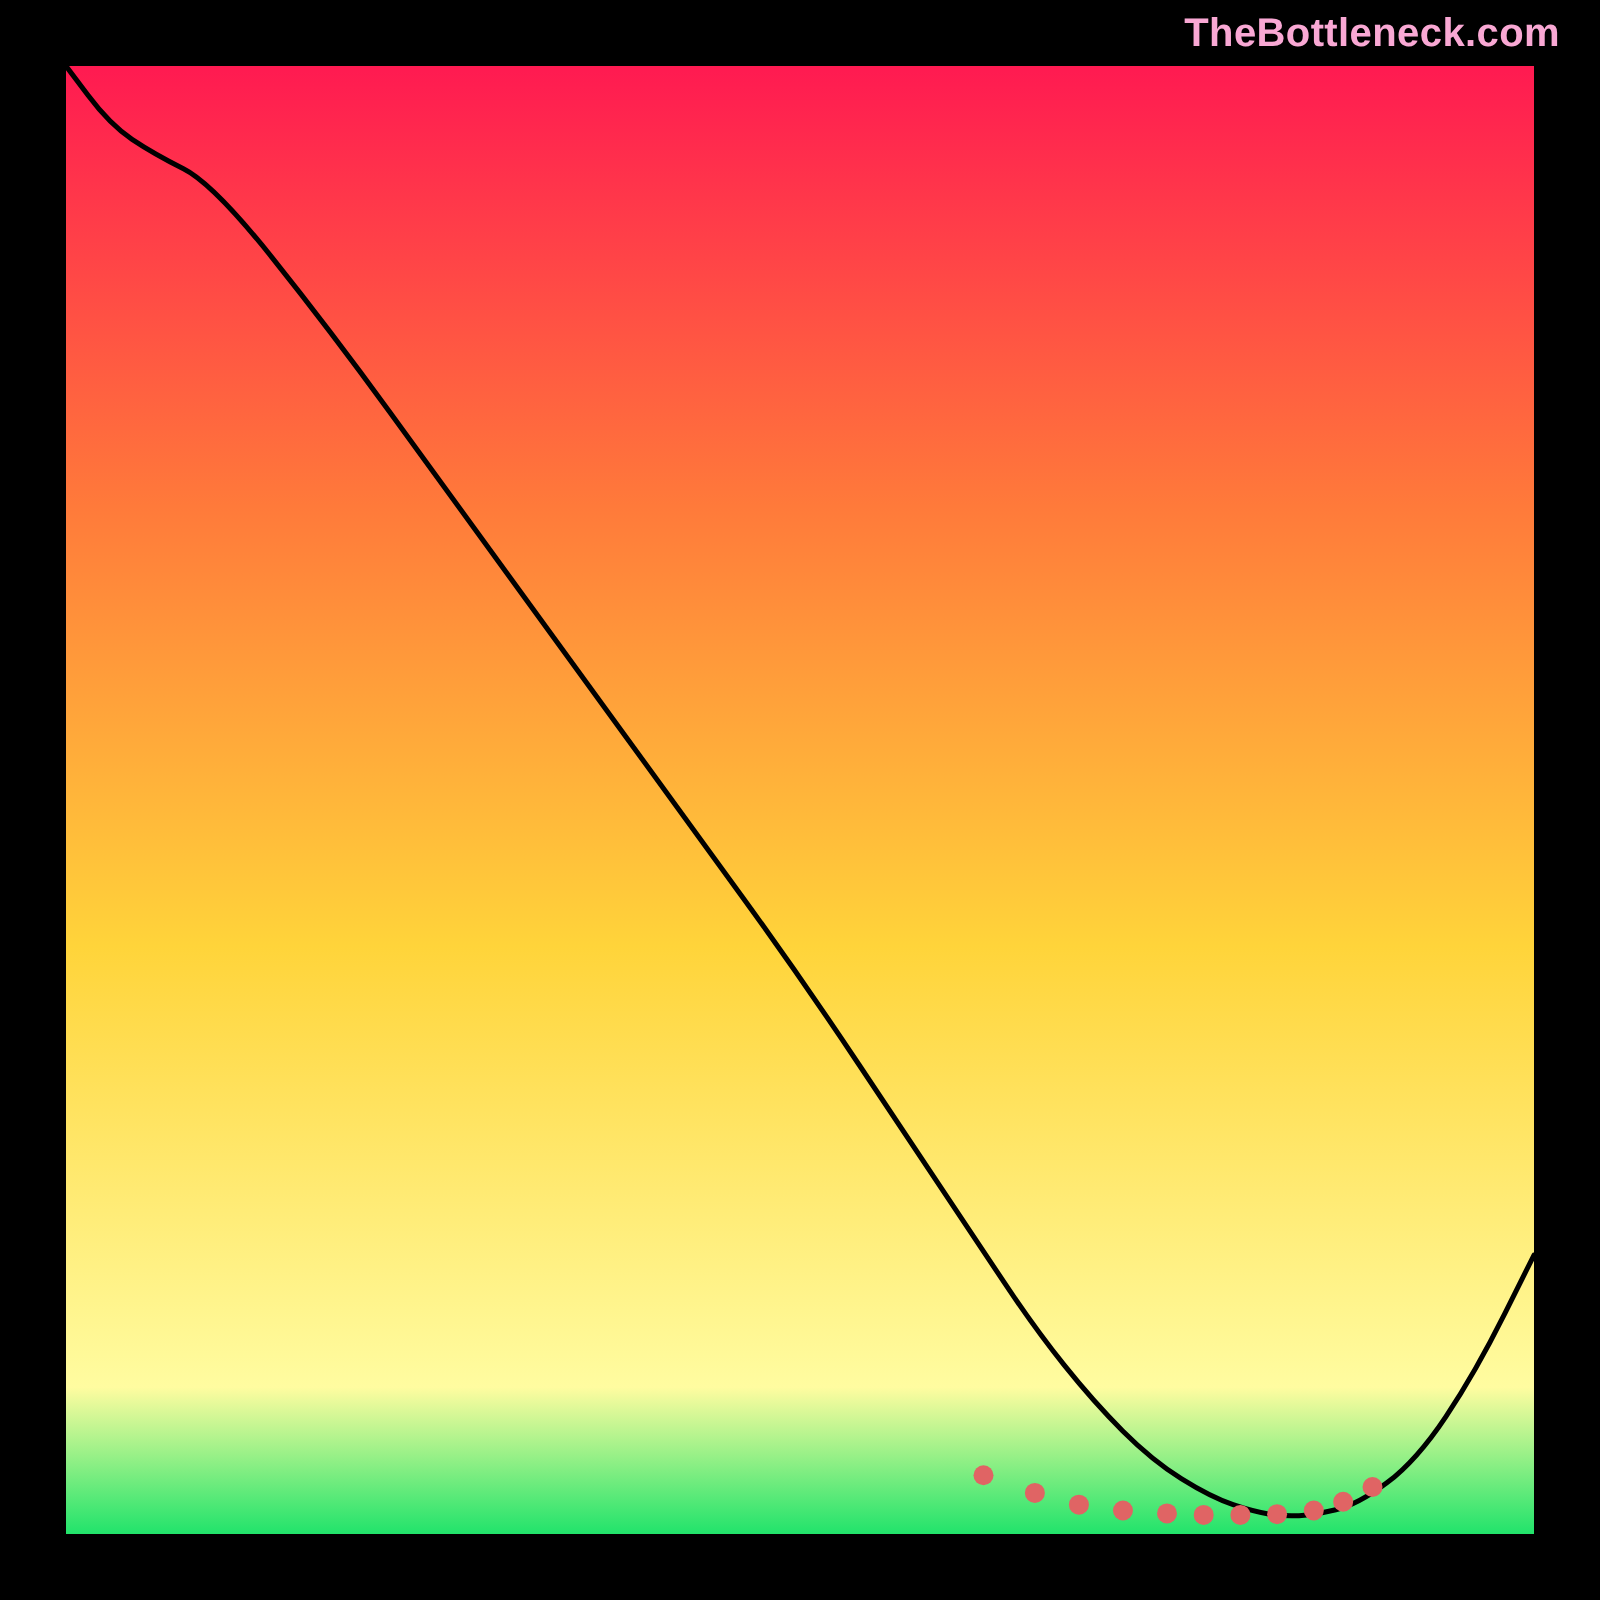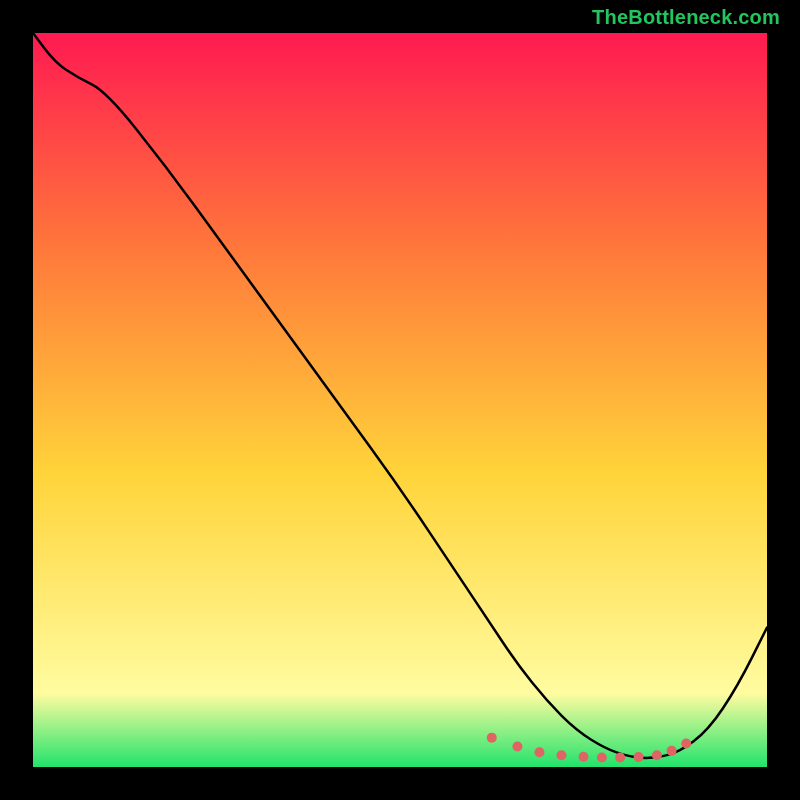--- a/index.html
+++ b/index.html
@@ -22,21 +22,21 @@
     position: absolute;
     left: 33px;
     top: 33px;
     width: 734px;
     height: 734px;
   }
   .watermark {
     position: absolute;
     top: 6px;
     right: 20px;
-    color: #22c55e;
+    color: #f9a8d4;
     font-family: Arial, Helvetica, sans-serif;
     font-size: 20px;
     font-weight: 600;
     letter-spacing: 0.2px;
   }
   svg {
     position: absolute;
     left: 0;
     top: 0;
   }

